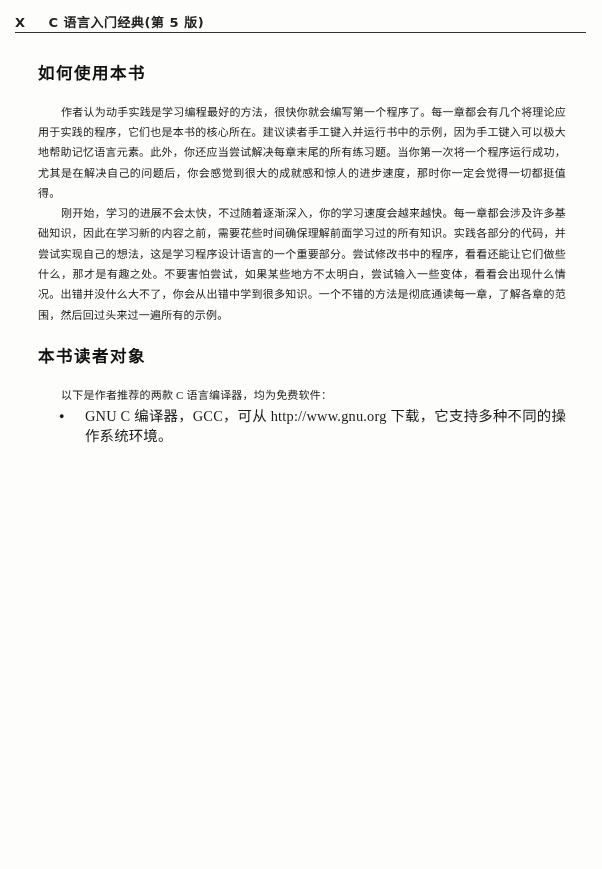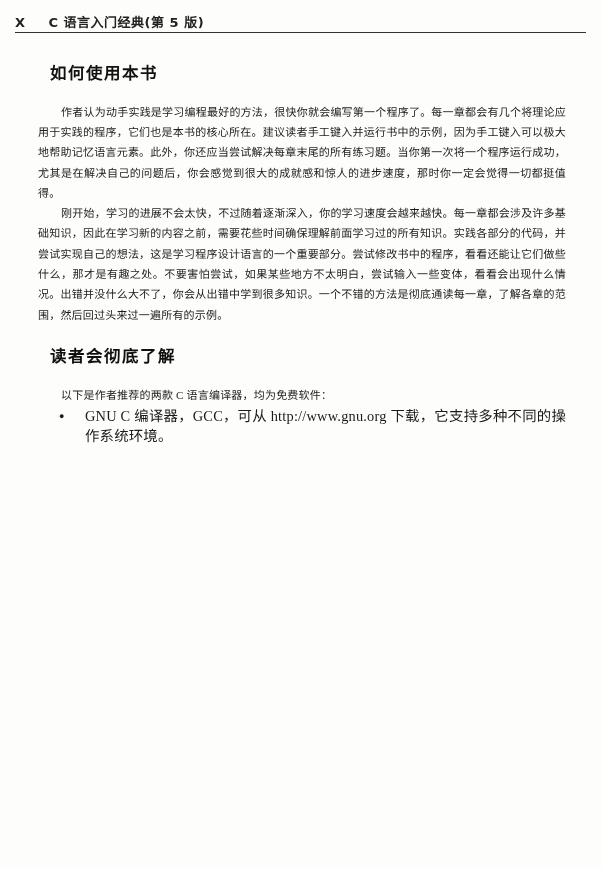--- a/index.html
+++ b/index.html
@@ -51,21 +51,21 @@
     top: 46px;
     left: 38px;
     width: 528px;
   }
   h2.sec-heading {
     font-family: "DejaVu Sans", "Liberation Sans", sans-serif;
     font-size: 16.5px;
     font-weight: bold;
     color: #111;
     letter-spacing: 1.5px;
-    margin: 22px 0 17px 12px;
+    margin: 22px 0 17px 0;
     line-height: 1.25;
   }
   section:first-child h2.sec-heading {
     margin-top: 18px;
   }
   p.body-para {
     font-size: 11px;
     line-height: 20.3px;
     text-align: justify;
     text-indent: 2.1em;
@@ -114,21 +114,21 @@
   <div class="content">
 
     <section>
       <h2 class="sec-heading">如何使用本书</h2>
       <p class="body-para">作者认为动手实践是学习编程最好的方法，很快你就会编写第一个程序了。每一章都会有几个将理论应用于实践的程序，它们也是本书的核心所在。建议读者手工键入并运行书中的示例，因为手工键入可以极大地帮助记忆语言元素。此外，你还应当尝试解决每章末尾的所有练习题。当你第一次将一个程序运行成功，尤其是在解决自己的问题后，你会感觉到很大的成就感和惊人的进步速度，那时你一定会觉得一切都挺值得。</p>
       <p class="body-para">刚开始，学习的进展不会太快，不过随着逐渐深入，你的学习速度会越来越快。每一章都会涉及许多基础知识，因此在学习新的内容之前，需要花些时间确保理解前面学习过的所有知识。实践各部分的代码，并尝试实现自己的想法，这是学习程序设计语言的一个重要部分。尝试修改书中的程序，看看还能让它们做些什么，那才是有趣之处。不要害怕尝试，如果某些地方不太明白，尝试输入一些变体，看看会出现什么情况。出错并没什么大不了，你会从出错中学到很多知识。一个不错的方法是彻底通读每一章，了解各章的范围，然后回过头来过一遍所有的示例。</p>
     </section>
 
 
     <section>
-      <h2 class="sec-heading">读者会彻底了解</h2>
+      <h2 class="sec-heading">本书读者对象</h2>
       <p class="body-para">以下是作者推荐的两款 C 语言编译器，均为免费软件：</p>
       <ul class="bullet-list">
         <li>
           <span class="bullet-glyph">●</span>
           <span class="bullet-text">GNU C 编译器，GCC，可从 http://www.gnu.org 下载，它支持多种不同的操作系统环境。</span>
         </li>
       </ul>
     </section>
 
   </div>

